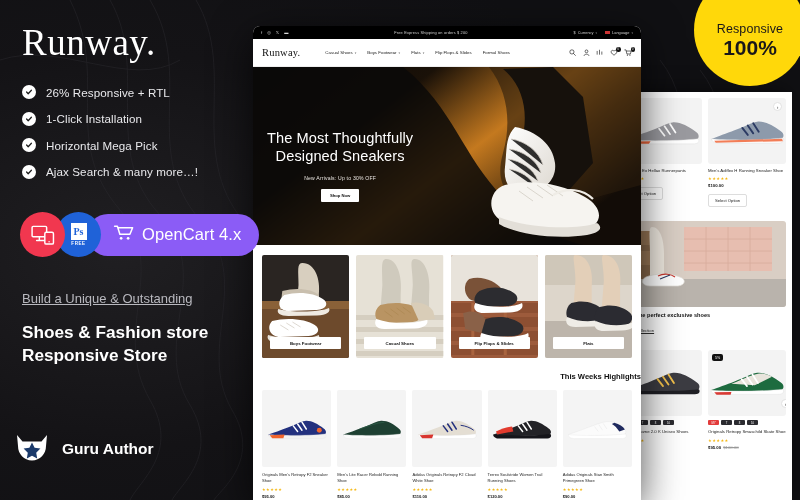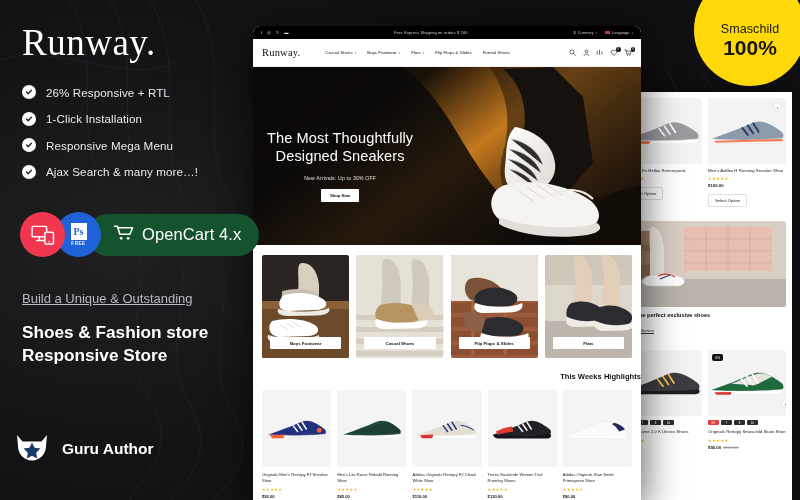--- a/index.html
+++ b/index.html
@@ -46,21 +46,21 @@
   .badge-rwd { background: #f1374f; }
   .badge-ps { background: #1f62d8; margin-left: -9px; z-index: 2; flex-direction: column; gap: 0; }
   .ps-box {
     width: 16px; height: 17px; border-radius: 0; background: #fff;
     color: #1f62d8; font-size: 10px; font-weight: bold; line-height: 17px;
     text-align: center; font-family: "Liberation Serif", serif;
   }
   .ps-free { color: #fff; font-size: 4.5px; font-weight: bold; letter-spacing: .6px; margin-top: 1.5px; }
   .oc-pill {
     height: 42px; margin-left: -14px; z-index: 1;
-    background: #14532d; border-radius: 21px;
+    background: #8b5cf6; border-radius: 21px;
     display: flex; align-items: center; gap: 7px;
     padding: 0 18px 0 26px; color: #fff;
   }
   .oc-text { font-size: 16.5px; letter-spacing: .1px; }
 
   .tagline { position: absolute; left: 22px; top: 290px; width: 250px; }
   .tagline-sub { color: #b9b9bf; font-size: 13px; line-height: 1.45; text-decoration: underline; }
   .tagline-main { color: #fff; font-size: 17.2px; font-weight: bold; line-height: 1.35; margin-top: 12px; }
 
   .author { position: absolute; left: 14px; top: 432px; display: flex; align-items: center; gap: 12px; }
@@ -215,21 +215,21 @@
             </svg>
         </span>
         <span class="feature-label">1-Click Installation</span>
       </div>
       <div class="feature">
         <span class="check">
           <svg width="8" height="8" viewBox="0 0 10 10">
               <path d="M2 5 L4 7.2 L8 2.8" stroke="#1a1a1a" stroke-width="1.5" fill="none" stroke-linecap="round" stroke-linejoin="round"></path>
             </svg>
         </span>
-        <span class="feature-label">Responsive Mega Menu</span>
+        <span class="feature-label">Horizontal Mega Pick</span>
       </div>
       <div class="feature">
         <span class="check">
           <svg width="8" height="8" viewBox="0 0 10 10">
               <path d="M2 5 L4 7.2 L8 2.8" stroke="#1a1a1a" stroke-width="1.5" fill="none" stroke-linecap="round" stroke-linejoin="round"></path>
             </svg>
         </span>
         <span class="feature-label">Ajax Search &amp; many more…!</span>
       </div>
     </div>
@@ -645,16 +645,16 @@
           </svg>
         </div>
         <div class="prod-title">Adidas Originals Stan Smith Primegreen Shoe</div>
         <div class="prod-stars">★★★★★</div>
         <div class="prod-price">$90.00</div>
       </div>
     </div>
   </div>
 
   <div class="resp-badge">
-    <div class="resp-top">Smaschild</div>
+    <div class="resp-top">Responsive</div>
     <div class="resp-num">100%</div>
   </div>
 </div>
 
 </body></html>

